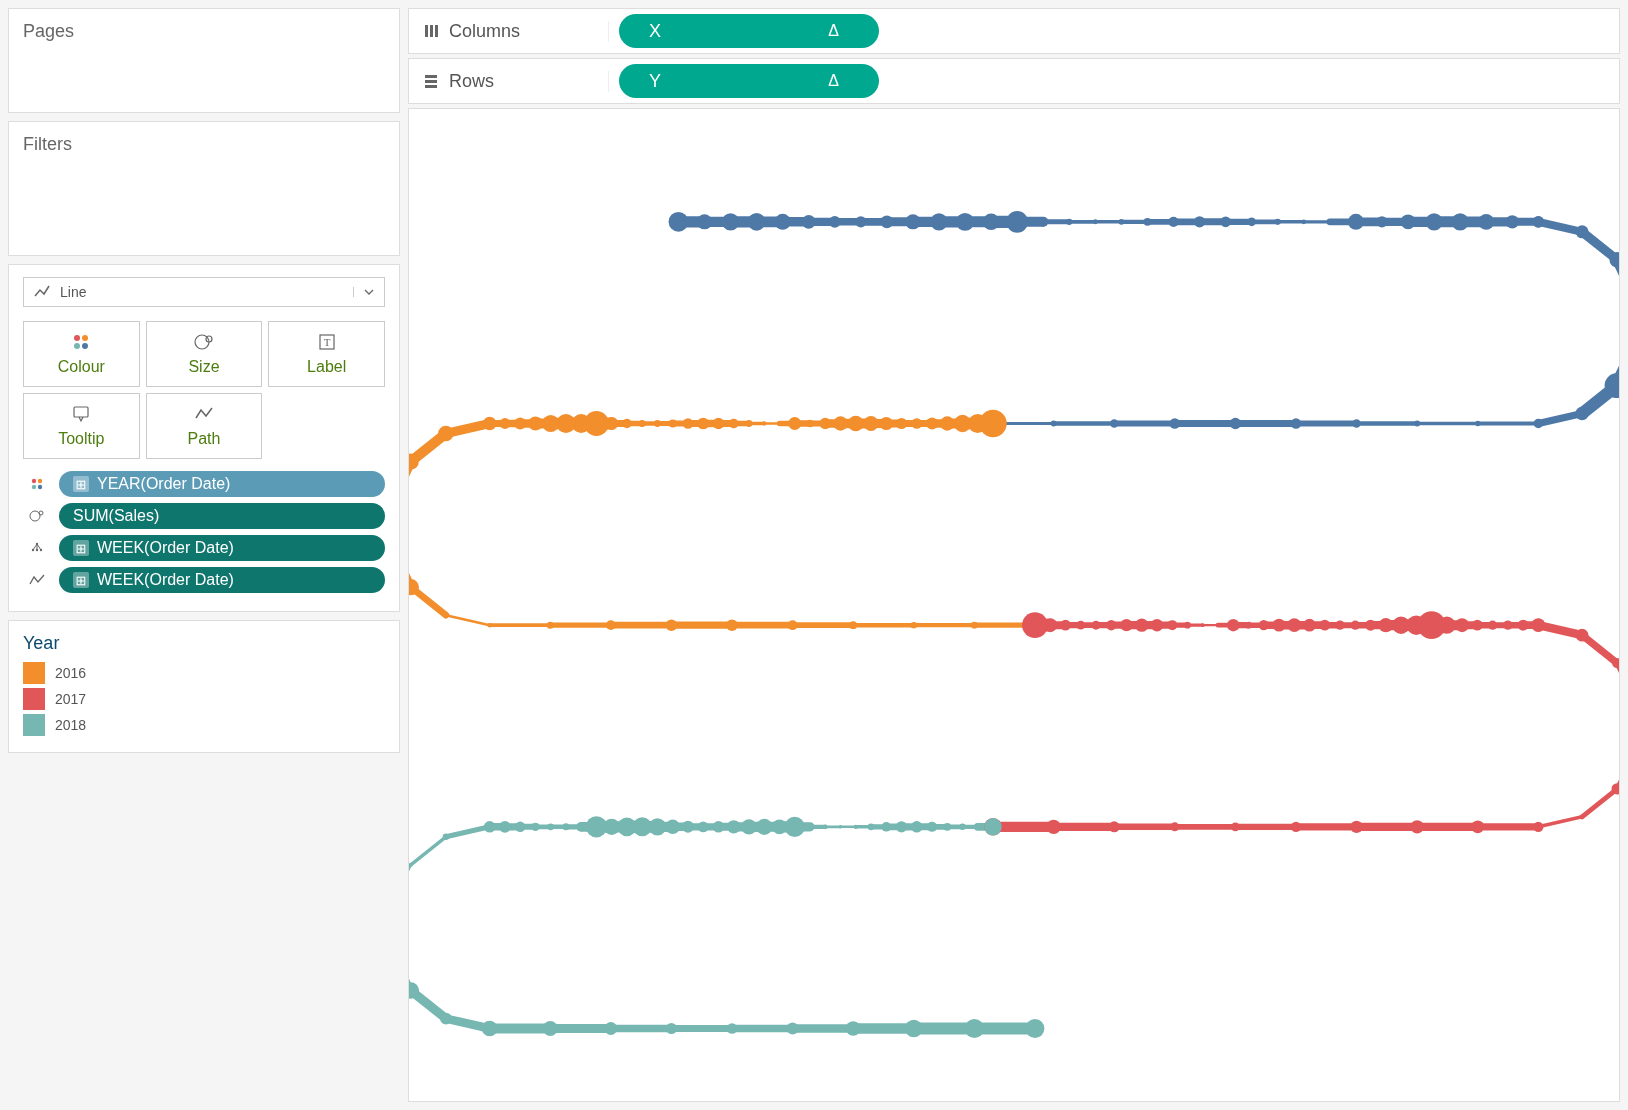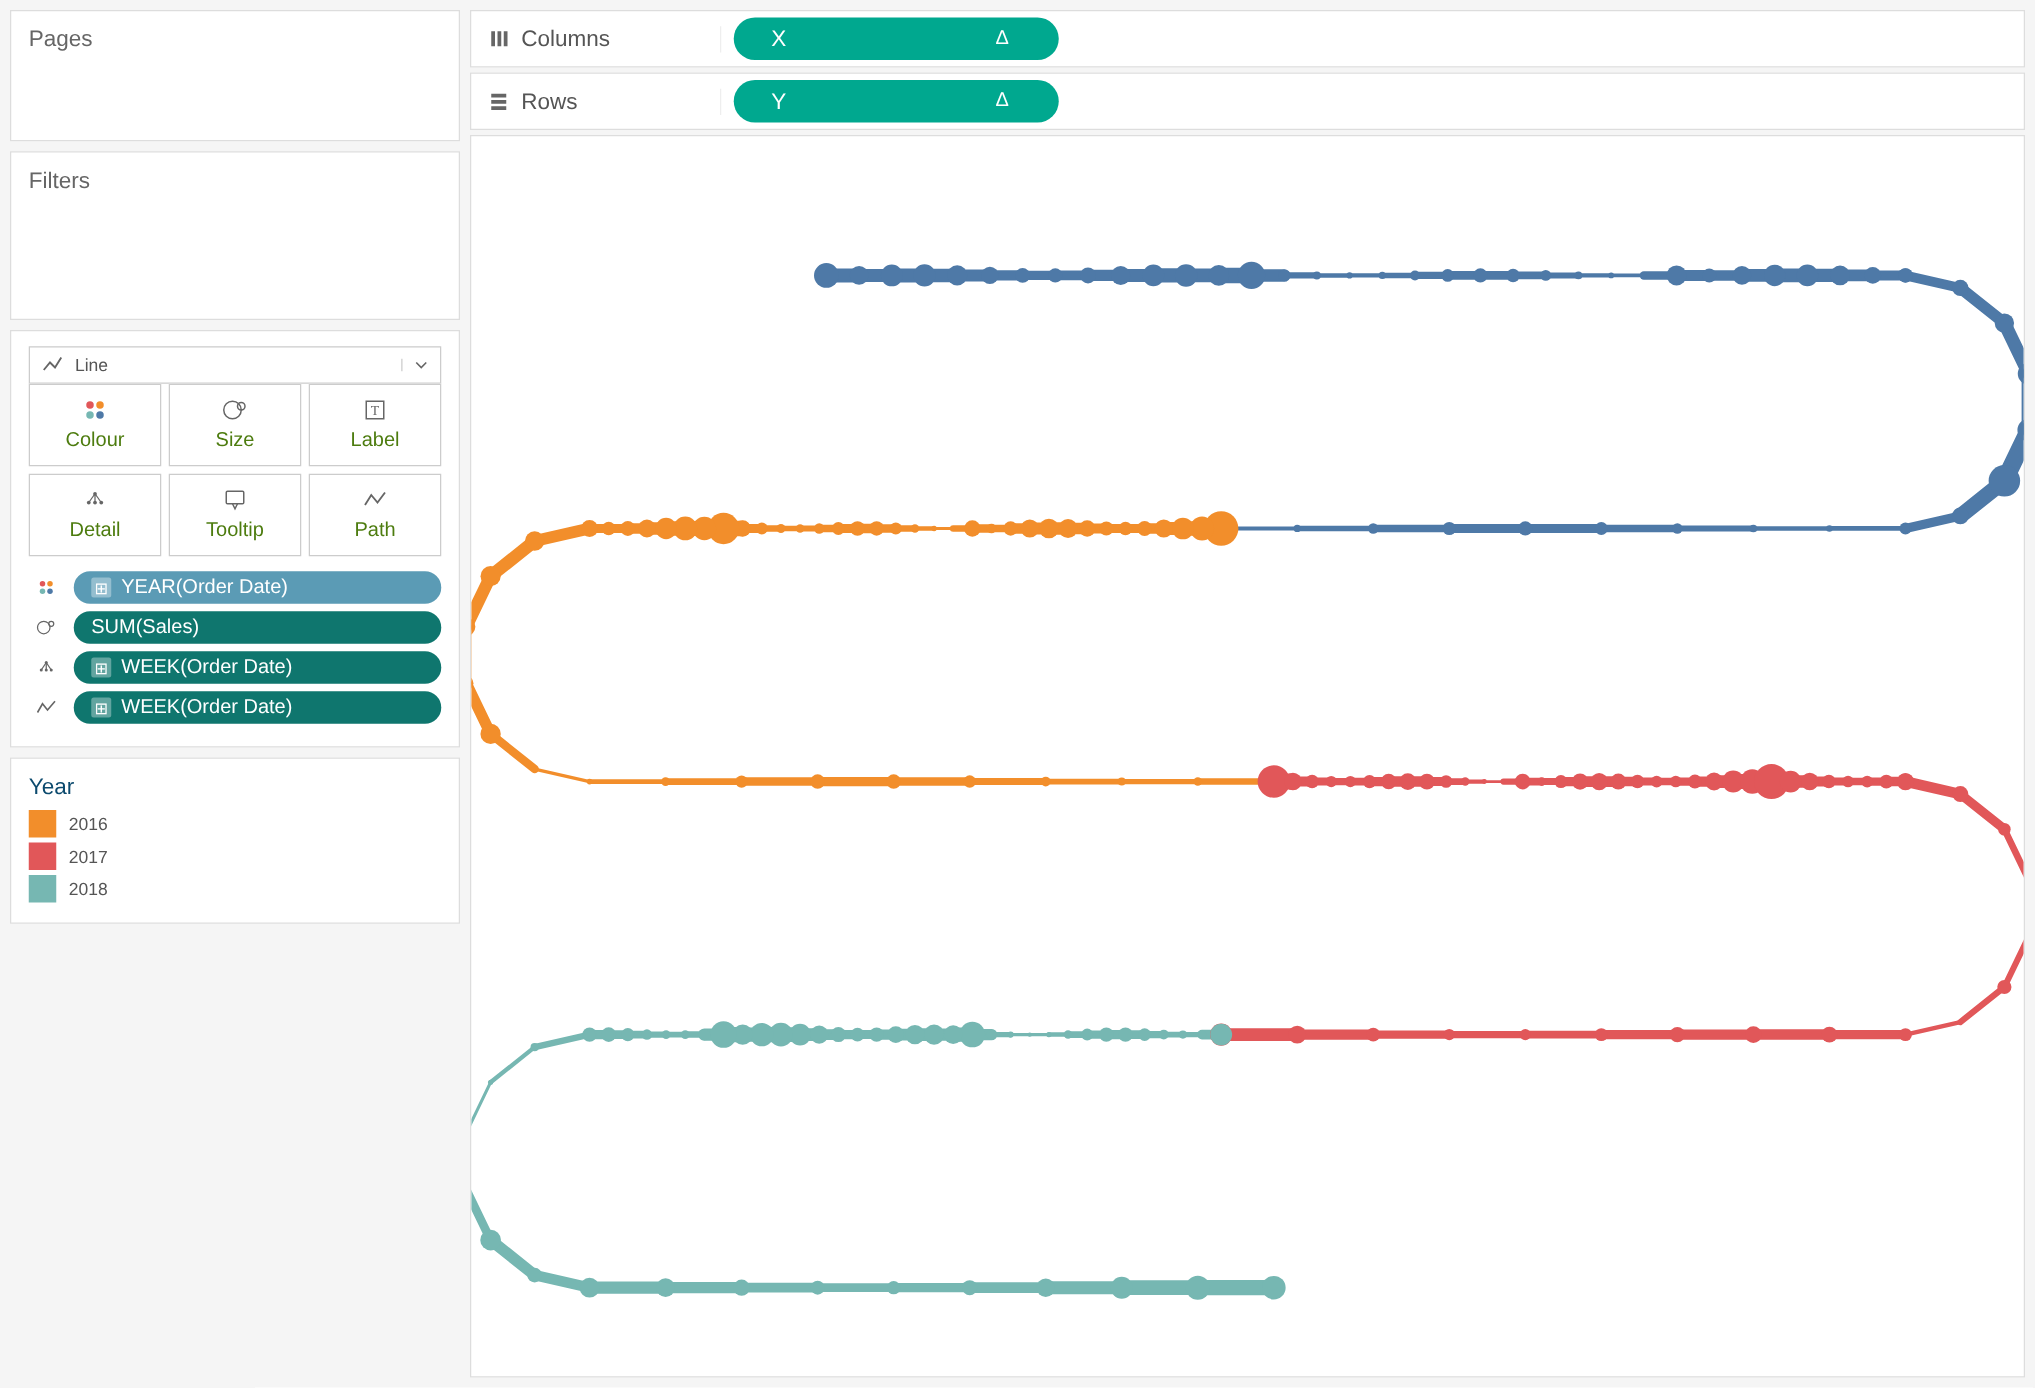--- a/index.html
+++ b/index.html
@@ -1,29 +1,29 @@
 <!DOCTYPE html>
 <html><head>
 <meta charset="utf-8">
 <style>
   * { box-sizing: border-box; margin: 0; padding: 0; }
   body { font-family: -apple-system, BlinkMacSystemFont, "Segoe UI", Arial, sans-serif; background: #f5f5f5; font-size: 14px; color: #555; }
   .app { display: flex; width: 1628px; height: 1110px; padding: 8px; gap: 8px; }
-  .left-col { width: 360px; display: flex; flex-direction: column; gap: 8px; }
+  .left-col { width: 392px; display: flex; flex-direction: column; gap: 8px; }
   .right-col { flex: 1; display: flex; flex-direction: column; gap: 4px; }
 
   .card { background: #fff; border: 1px solid #ddd; padding: 12px 14px; }
   .card-title { font-size: 18px; color: #666; }
 
   .pages-card { height: 105px; }
   .filters-card { height: 135px; }
 
   .marks-card { }
   .marks-card .card-title { margin-bottom: 12px; }
-  .mark-type-select { display: flex; align-items: center; justify-content: space-between; border: 1px solid #ccc; padding: 6px 10px; margin-bottom: 0; cursor: pointer; }
+  .mark-type-select { display: flex; align-items: center; justify-content: space-between; border: 1px solid #ccc; padding: 6px 10px; margin-bottom: 14px; cursor: pointer; }
   .mark-type-select .left { display: flex; align-items: center; gap: 10px; }
   .mark-type-select .caret { border-left: 1px solid #ccc; padding-left: 10px; height: 100%; display:flex; align-items:center; }
 
   .mark-grid { display: grid; grid-template-columns: repeat(3, 1fr); gap: 6px; margin-bottom: 12px; }
   .mark-btn { border: 1px solid #ccc; background: #fff; display: flex; flex-direction: column; align-items: center; justify-content: center; padding: 10px 4px; gap: 6px; cursor: pointer; }
   .mark-btn .icon { height: 20px; display:flex; align-items:center; justify-content:center; }
   .mark-btn .lbl { font-size: 16px; color: #4d7c0f; }
 
   .pill-row { display: flex; align-items: center; gap: 8px; margin-bottom: 6px; }
   .pill-row .slot-icon { width: 28px; display:flex; justify-content:center; }
@@ -103,34 +103,20 @@
           <span class="lbl">Size</span>
         </div>
         <div class="mark-btn">
           <span class="icon">
             <svg class="icon-sm" viewBox="0 0 20 20">
                 <rect x="3" y="3" width="14" height="14" fill="none" stroke="#666" stroke-width="1.2"></rect>
                 <text x="10" y="14" text-anchor="middle" font-size="11" fill="#666" font-family="serif">T</text>
               </svg>
           </span>
           <span class="lbl">Label</span>
-        </div>
-        <div class="mark-btn">
-          <span class="icon">
-            <svg class="icon-sm" viewBox="0 0 20 20">
-                <circle cx="10" cy="5" r="1.5" fill="#666"></circle>
-                <circle cx="5" cy="12" r="1.5" fill="#666"></circle>
-                <circle cx="10" cy="12" r="1.5" fill="#666"></circle>
-                <circle cx="15" cy="12" r="1.5" fill="#666"></circle>
-                <line x1="10" y1="5" x2="5" y2="12" stroke="#666"></line>
-                <line x1="10" y1="5" x2="10" y2="12" stroke="#666"></line>
-                <line x1="10" y1="5" x2="15" y2="12" stroke="#666"></line>
-              </svg>
-          </span>
-          <span class="lbl">Detail</span>
         </div>
         <div class="mark-btn">
           <span class="icon">
             <svg class="icon-sm" viewBox="0 0 20 20">
                 <rect x="3" y="3" width="14" height="10" rx="1" fill="none" stroke="#666" stroke-width="1.2"></rect>
                 <path d="M8 13 L10 17 L12 13" fill="none" stroke="#666" stroke-width="1.2"></path>
               </svg>
           </span>
           <span class="lbl">Tooltip</span>
         </div>

